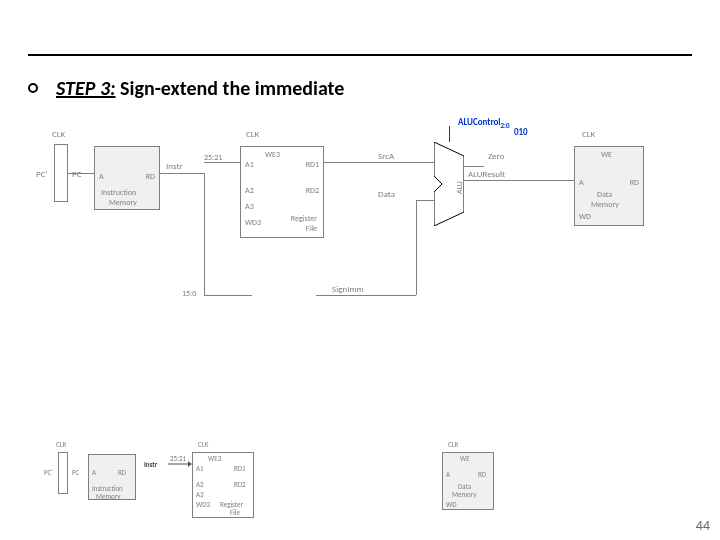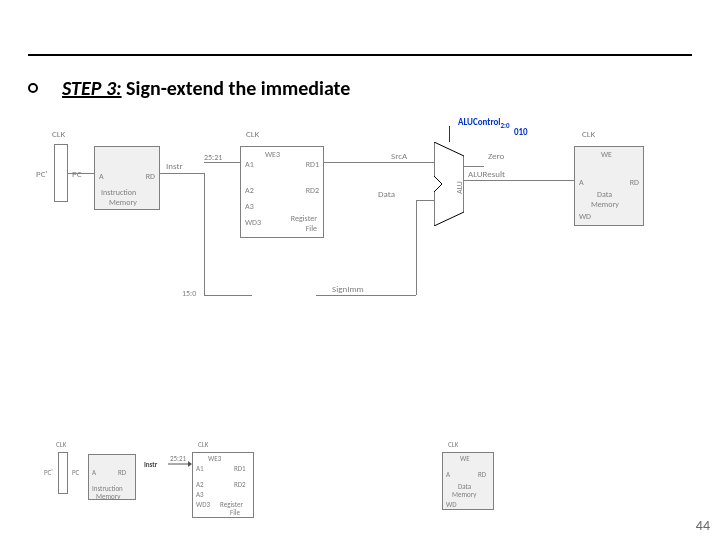--- a/index.html
+++ b/index.html
@@ -40,21 +40,21 @@
     background: #000;
   }
   .bullet-row {
     position: absolute;
     left: 28px;
     top: 76px;
     font-size: 20px;
     font-weight: 700;
     display: flex;
     align-items: center;
-    gap: 24px;
+    gap: 18px;
   }
   .bullet-dot {
     width: 10px; height: 10px;
     border: 2px solid #000;
     border-radius: 50%;
     box-sizing: border-box;
     flex: 0 0 auto;
   }
   .step-label { font-style: italic; text-decoration: underline; }
   .diagram {
@@ -184,21 +184,21 @@
       <span class="port" style="left:4px; top:54px;">A3</span>
       <span class="port" style="left:4px; top:70px;">WD3</span>
       <span class="port" style="left:24px; top:2px;">WE3</span>
       <span class="port" style="right:4px; top:12px;">RD1</span>
       <span class="port" style="right:4px; top:38px;">RD2</span>
       <span class="port" style="right:6px; bottom:14px;">Register</span>
       <span class="port" style="right:6px; bottom:4px;">File</span>
     </div>
 
     <div class="wire h" style="left:276px; top:42px; width:110px;"></div>
-    <span class="lbl" style="left:343px; top:30px;">SrcA</span>
+    <span class="lbl" style="left:330px; top:30px;">SrcA</span>
 
     <div class="wire v" style="left:156px; top:53px; height:122px;"></div>
     <span class="lbl" style="left:134px; top:168px; font-size:8px;">15:0</span>
     <div class="wire h" style="left:156px; top:175px; width:48px;"></div>
     <div class="wire h" style="left:268px; top:175px; width:100px;"></div>
     <span class="lbl" style="left:284px; top:163px;">SignImm</span>
     <div class="wire v" style="left:368px; top:80px; height:95px;"></div>
     <div class="wire h" style="left:368px; top:80px; width:18px;"></div>
     <span class="lbl" style="left:330px; top:68px;">Data</span>
 

